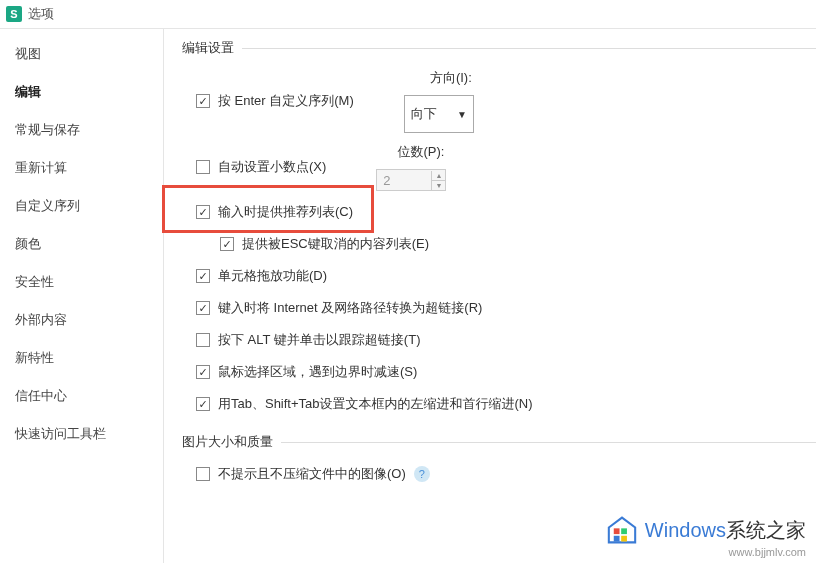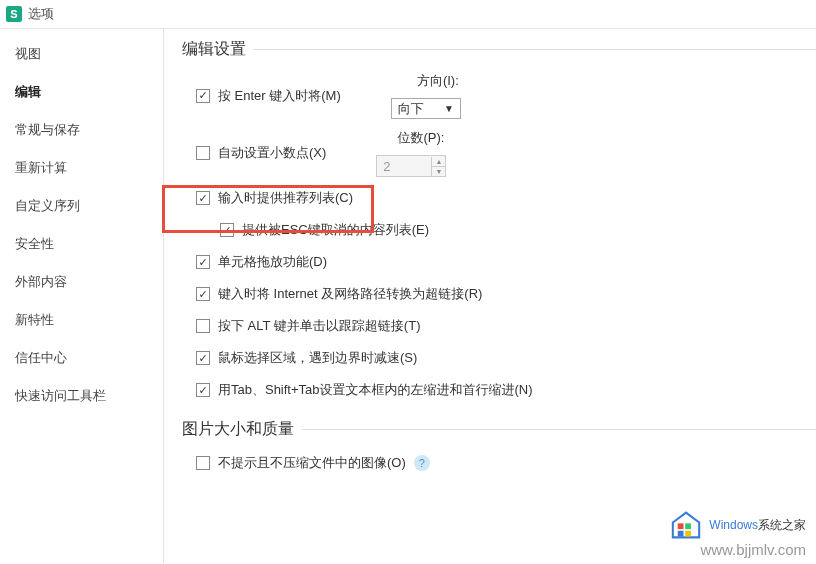--- a/index.html
+++ b/index.html
@@ -10,87 +10,88 @@
     .header-title { color: #555; }
     
     .content { display: flex; height: calc(100% - 30px); }
     
     .sidebar { width: 164px; border-right: 1px solid #e5e5e5; padding-top: 6px; }
     .sidebar-item { padding: 10px 15px; cursor: pointer; color: #444; }
     .sidebar-item.active { font-weight: bold; color: #222; }
     
     .main { flex: 1; padding: 10px 0 0 18px; position: relative; border-top: 1px solid #e5e5e5; margin-top: -1px; }
     
-    .section-title { font-size: 16px; color: #333; margin-bottom: 12px; display: flex; align-items: center; }
+    .section-title { font-size: 13px; color: #333; margin-bottom: 12px; display: flex; align-items: center; }
     .section-title::after { content: ""; flex: 1; border-top: 1px solid #ddd; margin-left: 8px; }
     
     .settings-block { padding-left: 14px; margin-bottom: 18px; }
     .setting-row { display: flex; align-items: center; margin-bottom: 10px; min-height: 22px; }
     .setting-row.indent { padding-left: 24px; }
     
     .chk { width: 14px; height: 14px; border: 1px solid #888; margin-right: 8px; display: inline-flex; align-items: center; justify-content: center; flex-shrink: 0; cursor: pointer; background: #fff; }
     .chk.checked::after { content: "✓"; font-size: 11px; color: #333; line-height: 1; }
     
     .setting-label { color: #333; }
     
     .inline-controls { display: inline-flex; align-items: flex-end; margin-left: 50px; gap: 8px; flex-direction: column; }
     .ctl-label { color: #333; margin-right: 2px; }
     
-    .select-box { display: inline-flex; align-items: center; border: 1px solid #aaa; height: 21px; padding: 0 6px; min-width: 70px; justify-content: space-between; cursor: pointer; background: #fff; }
+    .select-box { display: inline-flex; align-items: center; border: 1px solid #aaa; height: 38px; padding: 0 6px; min-width: 70px; justify-content: space-between; cursor: pointer; background: #fff; }
     .select-box .caret { font-size: 10px; color: #333; margin-left: 8px; }
     
     .spinner { display: inline-flex; align-items: center; border: 1px solid #ccc; height: 22px; background: #f5f5f5; min-width: 70px; }
     .spinner .val { flex: 1; padding: 0 6px; color: #999; }
     .spinner .arrows { display: flex; flex-direction: column; border-left: 1px solid #ccc; }
     .spinner .arrows span { font-size: 7px; line-height: 9px; padding: 0 3px; color: #888; cursor: pointer; }
     .spinner .arrows span:first-child { border-bottom: 1px solid #ccc; }
     
     .help-icon { display: inline-flex; width: 16px; height: 16px; border-radius: 50%; background: #d0e7f5; color: #4a90d9; align-items: center; justify-content: center; font-size: 11px; margin-left: 8px; cursor: pointer; }
     
     .red-box { position: absolute; border: 3px solid #e74c3c; pointer-events: none; }
     
     .watermark { position: absolute; bottom: 6px; right: 10px; display: flex; flex-direction: column; align-items: flex-end; z-index: 5; }
     .wm-top { display: flex; align-items: center; gap: 6px; }
     .wm-logo { width: 34px; height: 28px; position: relative; }
     .wm-logo svg { width: 100%; height: 100%; }
-    .wm-text { font-size: 12px; color: #3a7bd5; font-weight: 500; }
+    .wm-text { font-size: 20px; color: #3a7bd5; font-weight: 500; }
     .wm-text span { color: #333; font-weight: normal; }
-    .wm-url { font-size: 15px; color: #999; margin-top: 2px; }
+    .wm-url { font-size: 11px; color: #999; margin-top: 2px; }
   </style>
 </head>
 <body>
 
 <div class="header">
   <span class="header-icon">S</span>
   <span class="header-title">选项</span>
 </div>
 
 <div class="content">
   <div class="sidebar" id="sidebar">
       <div class="sidebar-item">视图</div>
       <div class="sidebar-item active">编辑</div>
       <div class="sidebar-item">常规与保存</div>
       <div class="sidebar-item">重新计算</div>
       <div class="sidebar-item">自定义序列</div>
+      <div class="sidebar-item">颜色</div>
       <div class="sidebar-item">安全性</div>
       <div class="sidebar-item">外部内容</div>
       <div class="sidebar-item">新特性</div>
       <div class="sidebar-item">信任中心</div>
       <div class="sidebar-item">快速访问工具栏</div>
     </div>
 
   <div class="main">
     <div class="section-title">
       <span>编辑设置</span>
     </div>
     <div class="settings-block">
 
       <div class="setting-row">
         <span class="chk checked"></span>
-        <span class="setting-label">按 Enter 键入时将(M)</span>
+        <span class="setting-label">按 Enter 自定义序列(M)</span>
         <span class="inline-controls">
           <span class="ctl-label">方向(I):</span>
           <span class="select-box">
             <span>向下</span>
             <span class="caret">▼</span>
           </span>
         </span>
       </div>
 
       <div class="setting-row">

